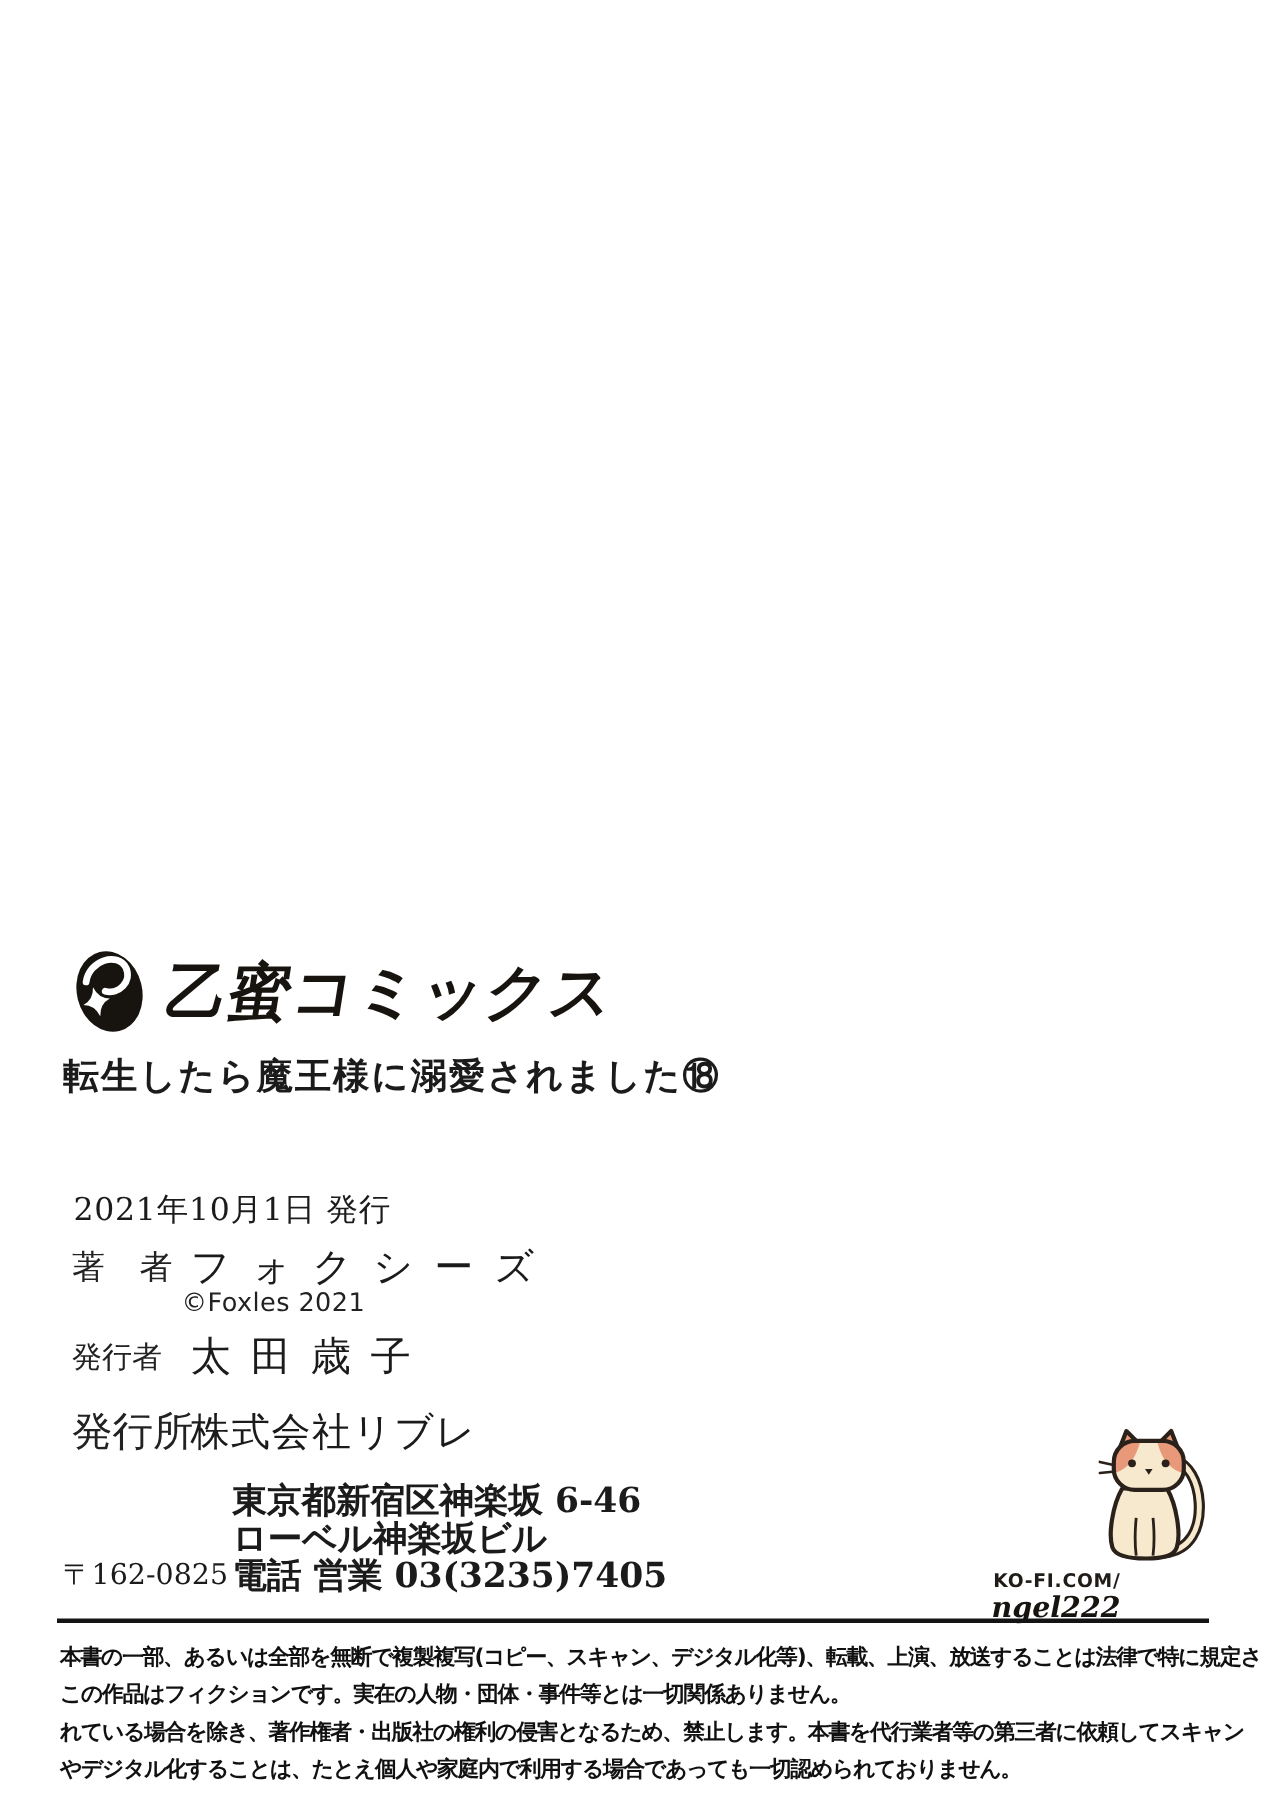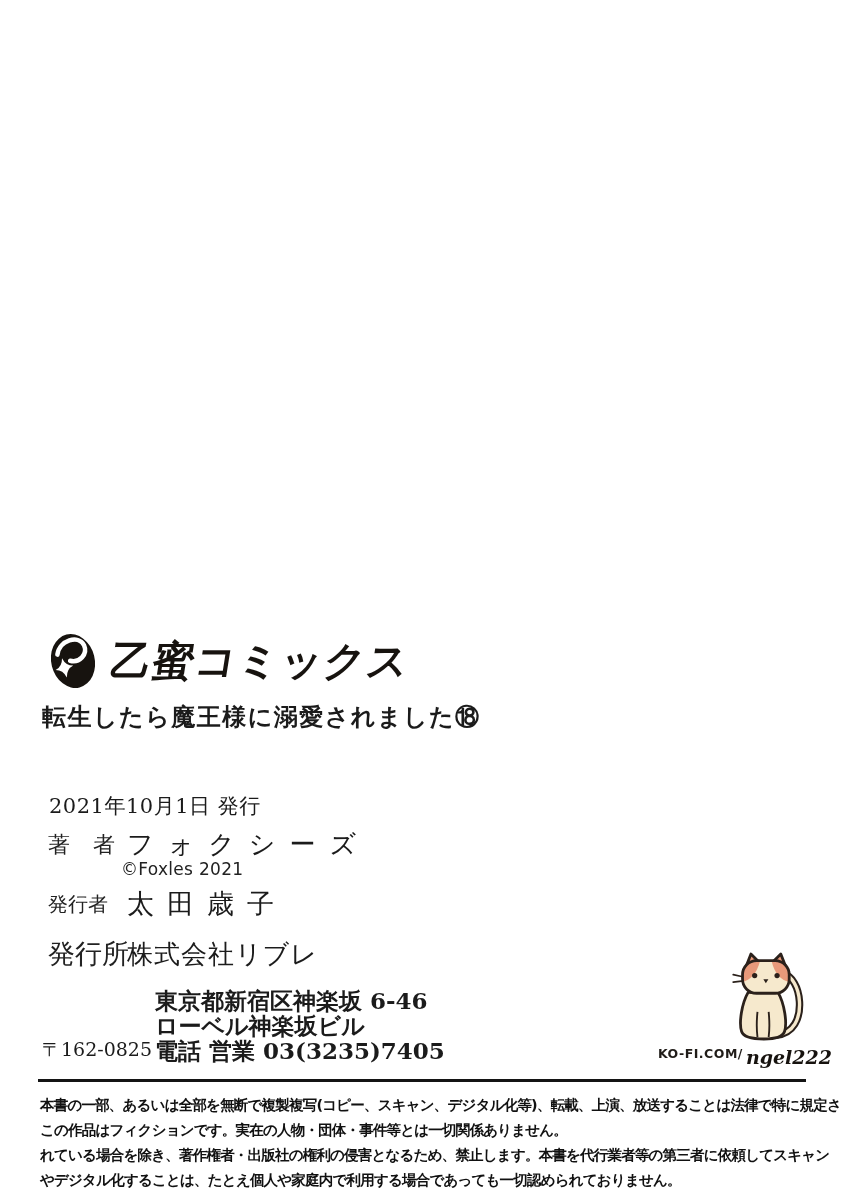--- a/index.html
+++ b/index.html
@@ -38,21 +38,21 @@
   .imprint-row { left:48px; top:936px; }
   .imprint-row .crow-label { width:79px; font-size:27px; }
   .imprint-row .crow-value { font-size:26px; letter-spacing:1px; }
   
   .address { position:absolute; left:42px; top:988px; display:flex; align-items:flex-end; }
   .postal { width:113px; flex:none; font-size:19px; }
   .addr-lines { font-size:23px; line-height:25px;font-weight:bold; }
   .addr-lines .tel { padding-left:0px; }
   
   .cat-wrap { position:absolute; left:722px; top:950px; width:84px; height:94px; }
-  .kofi { position:absolute; left:658px; top:1046px; display:flex; align-items:flex-start; white-space:nowrap; }
+  .kofi { position:absolute; left:658px; top:1046px; display:flex; align-items:flex-end; white-space:nowrap;flex-direction:column; }
   .kofi-prefix {
     font-family:"DejaVu Sans","Liberation Sans",sans-serif;
     font-size:12.5px; font-weight:600; letter-spacing:0.5px; color:#201c18;
   }
   .kofi-handle {
     font-family:"DejaVu Serif","Liberation Serif",serif;
     font-style:italic; font-weight:700; font-size:19px; margin-left:3px; color:#17130f;
   }
   
   .rule { position:absolute; left:38px; top:1079px; width:768px; height:3px; background:#141414; }

